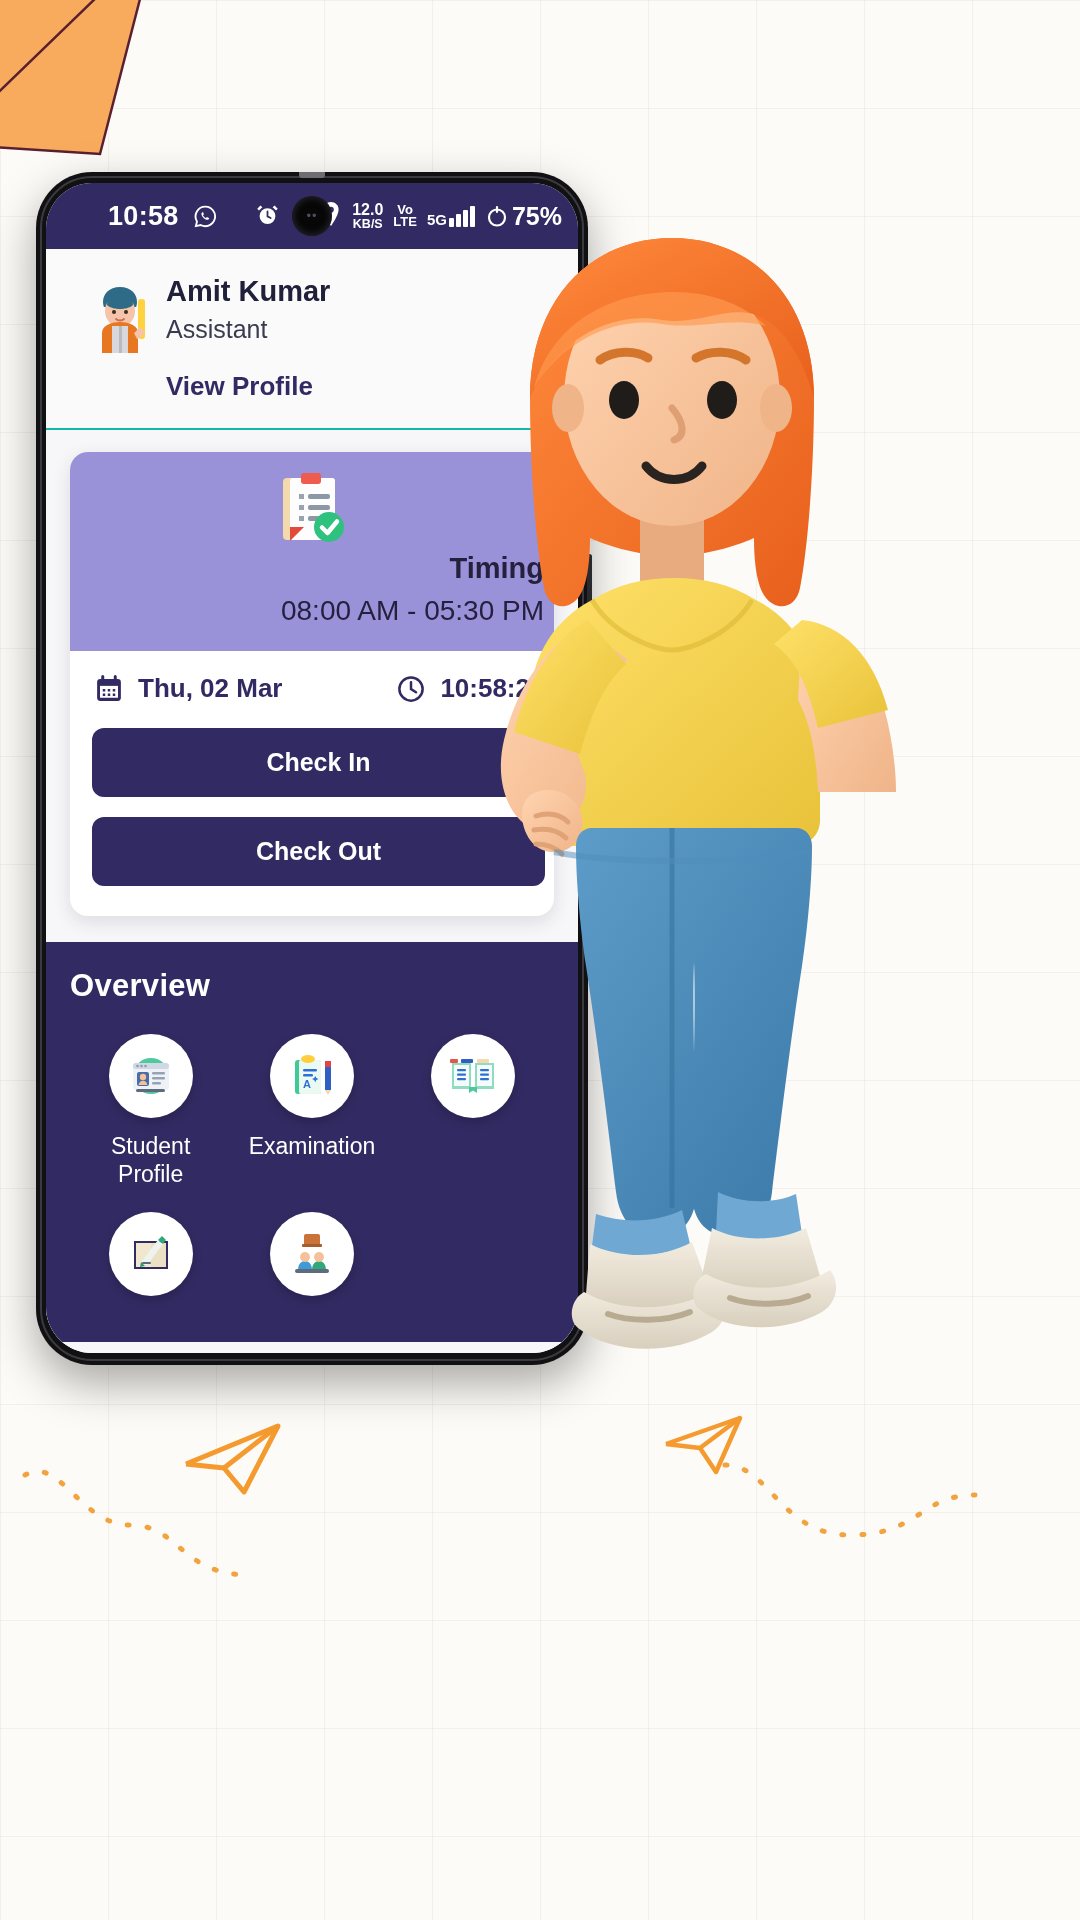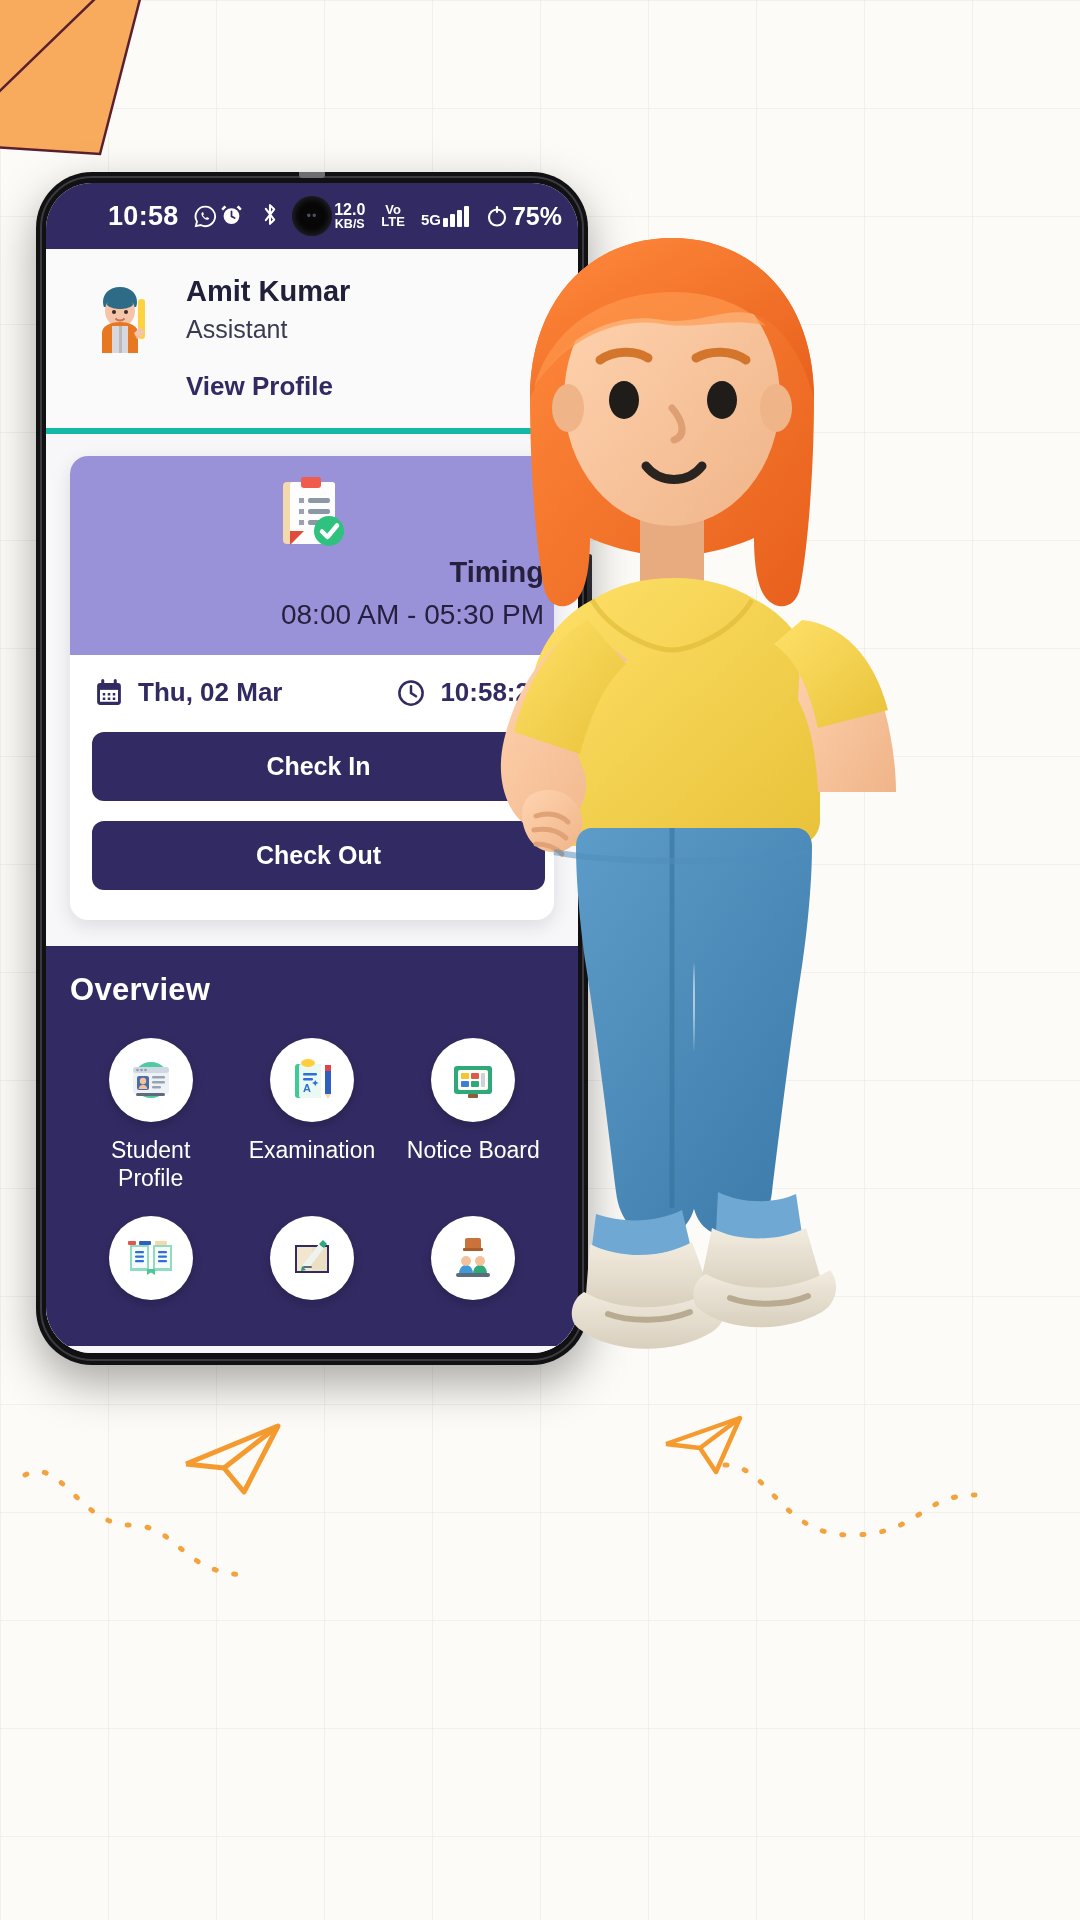--- a/index.html
+++ b/index.html
@@ -64,21 +64,21 @@
   .statusbar {
     height: 66px; flex: 0 0 66px;
     background: #322a62;
     display: flex; align-items: center;
     padding: 0 16px 0 62px;
     color: #fff; position: relative;
   }
   .sb-time { font-size: 27px; font-weight: 700; letter-spacing: .3px; }
   .sb-wa { margin-left: 14px; display:inline-flex; }
   .sb-right {
-    margin-left: auto; display: flex; align-items: center; gap: 16px;
+    margin-left: auto; display: flex; align-items: center; gap: 10px;
   }
   .punch {
     position: absolute; left: 50%; transform: translateX(-50%);
     top: 13px; width: 40px; height: 40px; border-radius: 50%;
     background: #070708;
     box-shadow: inset 0 0 6px 2px rgba(60,60,70,.55);
   }
   .punch:after{
     content:"••"; position:absolute; left:50%; top:50%;
     transform:translate(-50%,-56%); color:#4e4e5a; font-size:13px; letter-spacing:1px;
@@ -103,23 +103,23 @@
   .hamburger { width: 34px; display: flex; flex-direction: column; gap: 7px; cursor: pointer; }
   .hamburger span { display: block; height: 4px; background: #fff; border-radius: 2px; }
   .appbar-title { font-size: 36px; font-weight: 400; letter-spacing: .2px; }
 
   
   .content { flex: 1; background: #f7f7f9; overflow: hidden; }
 
   
   .profile {
     background: #fafafb;
-    display: flex; align-items: flex-start; gap: 20px;
+    display: flex; align-items: flex-start; 
     padding: 22px 28px 26px 28px;
-    border-bottom: 6px solid #14b8a6;
+    border-bottom: 2px solid #14b8a6;
   }
   .avatar { width: 92px; height: 92px; flex: 0 0 92px; }
   .profile-info { padding-top: 4px; }
   .p-name { font-size: 29px; font-weight: 700; color: #20203a; }
   .p-role { font-size: 25px; color: #3a3a50; margin-top: 7px; font-weight: 400; }
   .p-link { font-size: 26px; color: #322a62; font-weight: 600; margin-top: 27px; }
 
   
   .card-wrap { padding: 22px 24px 26px 24px; }
   .card {
@@ -379,35 +379,20 @@
                 <text x="17" y="38" font-family="Liberation Sans, sans-serif" font-size="11" font-weight="bold" fill="#2d6fd6">A</text>
                 <path d="M29 31l1.6 3.2L34 35.8l-3.4 1.6L29 40.6l-1.6-3.2L24 35.8l3.4-1.6Z" fill="#2d6fd6" transform="translate(0,-2) scale(0.65) translate(16,12)"></path>
                 <rect x="39" y="16" width="6" height="24" fill="#2f5fc0"></rect>
                 <rect x="39" y="11" width="6" height="6" fill="#e0444a"></rect>
                 <path d="M39 40h6l-3 5Z" fill="#f3d9ab"></path>
               </svg>
             </div>
             <div class="tile-label">Examination</div>
           </div>
 
-          <div class="tile">
-            <div class="tile-circle">
-              <svg width="52" height="52" viewBox="0 0 52 52">
-                <rect x="7" y="12" width="38" height="28" rx="3" fill="#2fa97a"></rect>
-                <rect x="11" y="16" width="30" height="20" rx="2" fill="#fdfdf5"></rect>
-                <rect x="14" y="19" width="8" height="6" rx="1" fill="#f2c62e"></rect>
-                <rect x="24" y="19" width="8" height="6" rx="1" fill="#e2574c"></rect>
-                <rect x="14" y="27" width="8" height="6" rx="1" fill="#3e7fd6"></rect>
-                <rect x="24" y="27" width="8" height="6" rx="1" fill="#2fa97a"></rect>
-                <rect x="34" y="19" width="4" height="14" rx="1" fill="#c9d2dd"></rect>
-                <rect x="21" y="40" width="10" height="4" rx="1" fill="#8b5e3c"></rect>
-              </svg>
-            </div>
-            <div class="tile-label">Notice Board</div>
-          </div>
 
           <div class="tile">
             <div class="tile-circle">
               <svg width="52" height="52" viewBox="0 0 52 52">
                 <path d="M5 13h19v26H5Z" fill="#8fdcc0"></path>
                 <path d="M28 13h19v26H28Z" fill="#8fdcc0"></path>
                 <rect x="7" y="15" width="15" height="21" fill="#f4fbf8"></rect>
                 <rect x="30" y="15" width="15" height="21" fill="#f4fbf8"></rect>
                 <g fill="#2d6fd6">
                     <rect x="10" y="19" width="9" height="2.2" rx="1"></rect>

